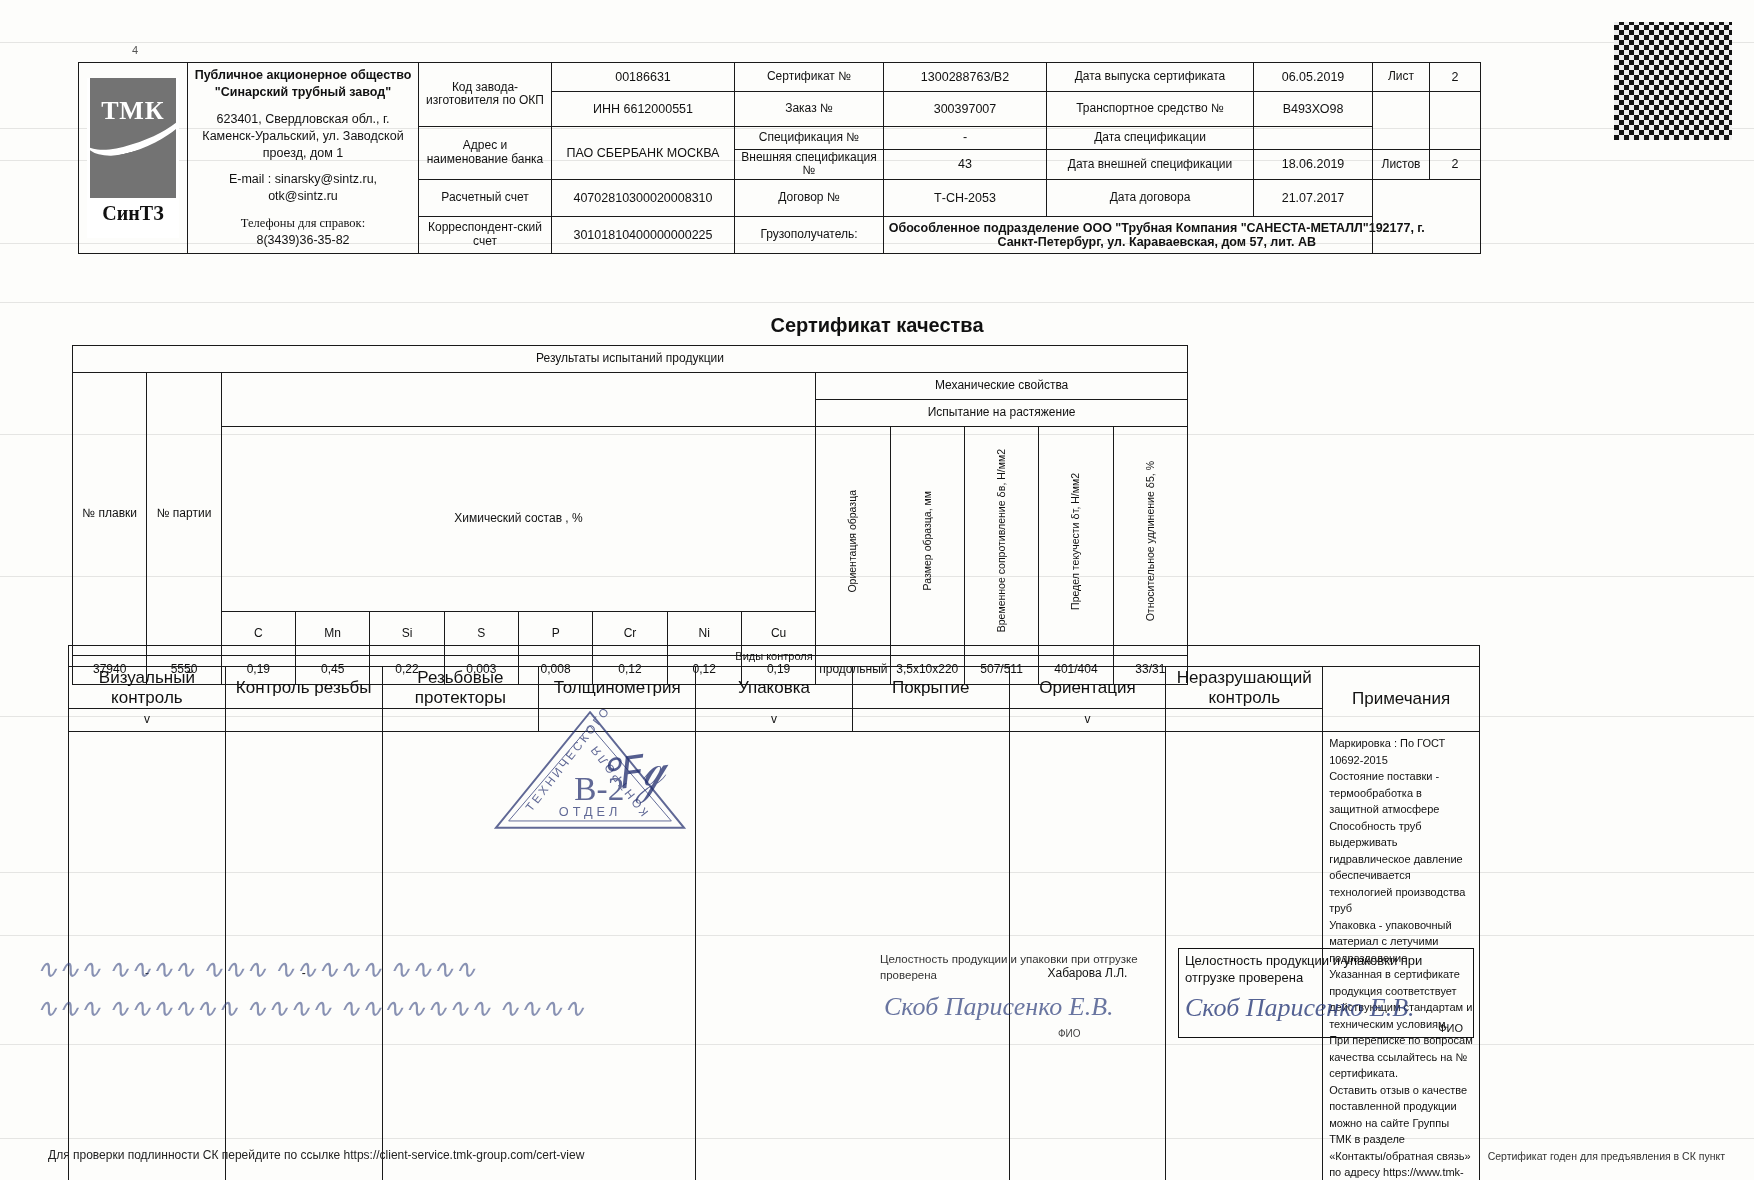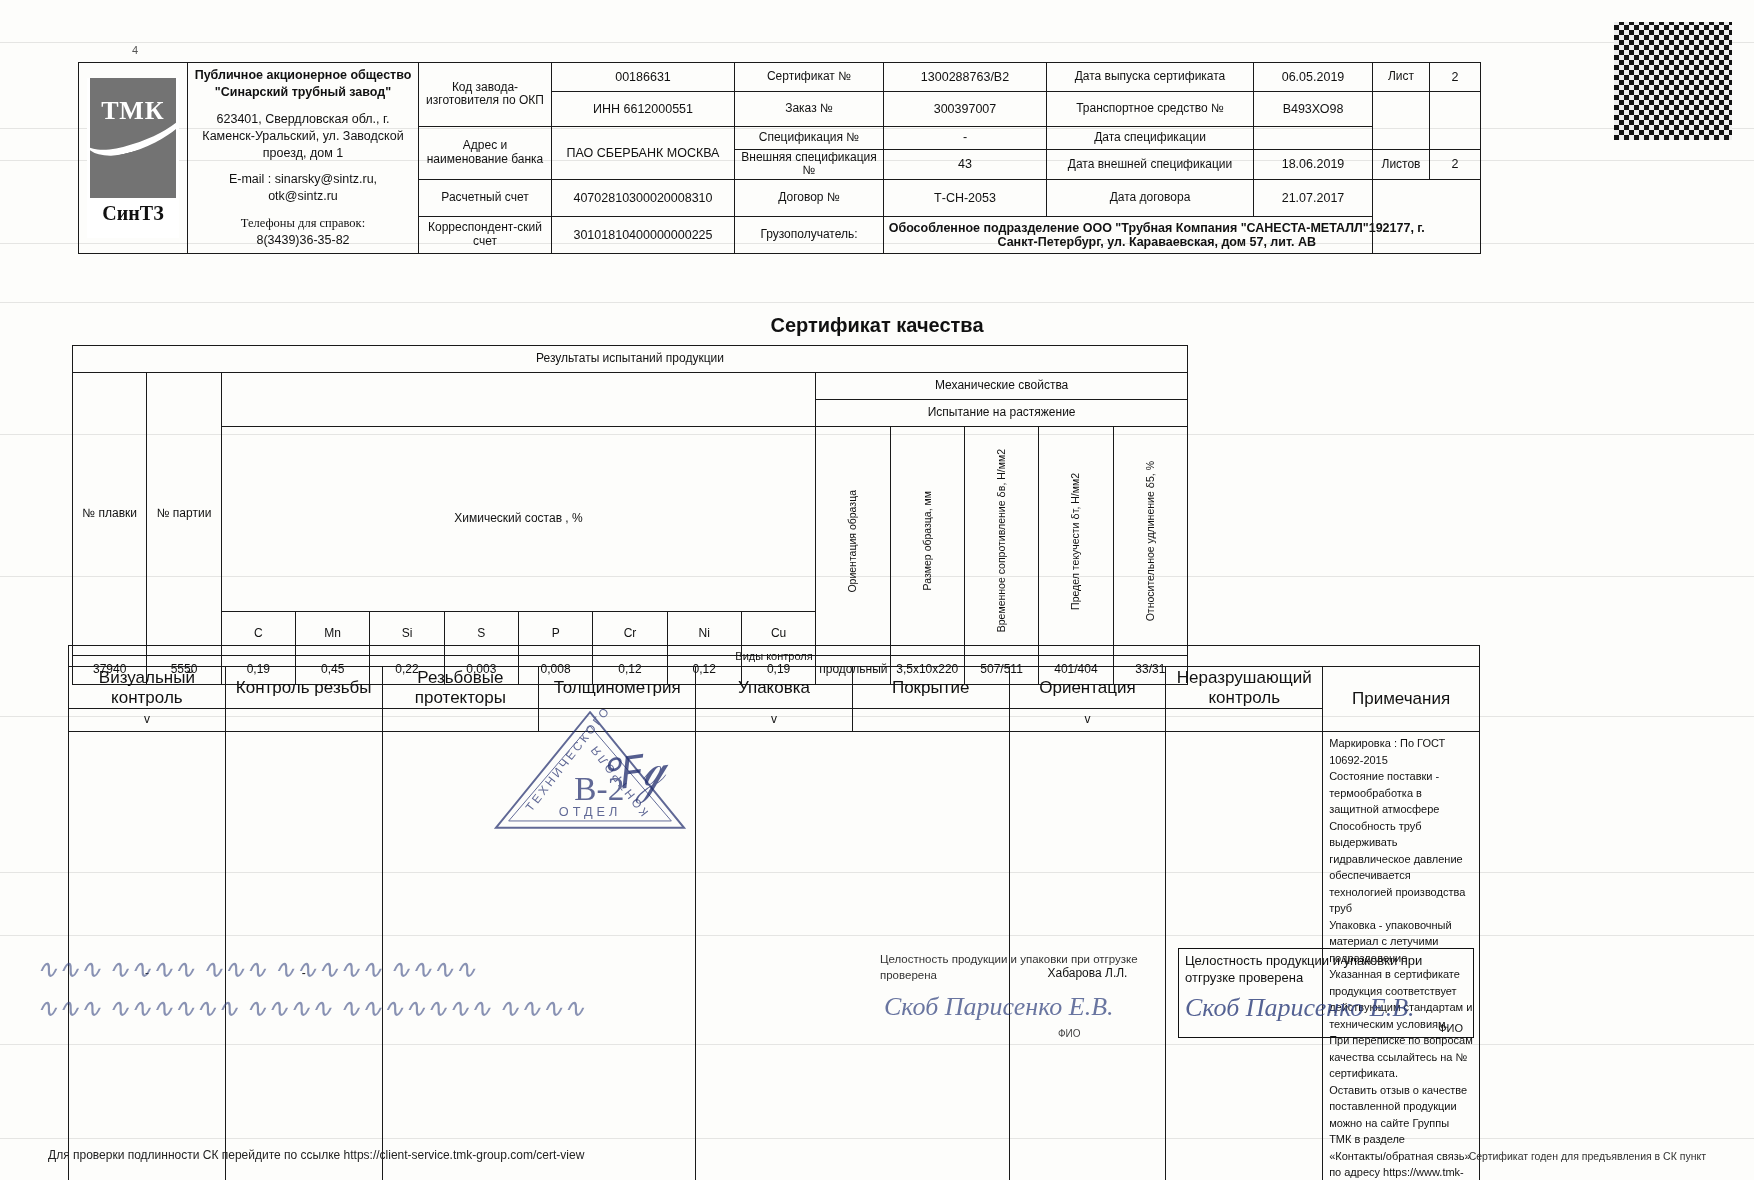--- a/index.html
+++ b/index.html
@@ -277,21 +277,21 @@
   .footer-link {
     position: absolute;
     left: 36px;
     top: 1148px;
     font-size: 12px;
     color: #222;
     margin-left: 12px;
   }
   .footer-right-sm {
     position: absolute;
-    right: 48px;
+    right: 29px;
     top: 1150px;
     font-size: 10.5px;
     color: #333;
     text-align: right;
   }
   .corner-num {
     position: absolute;
     left: 132px;
     top: 44px;
     font-size: 11px;

